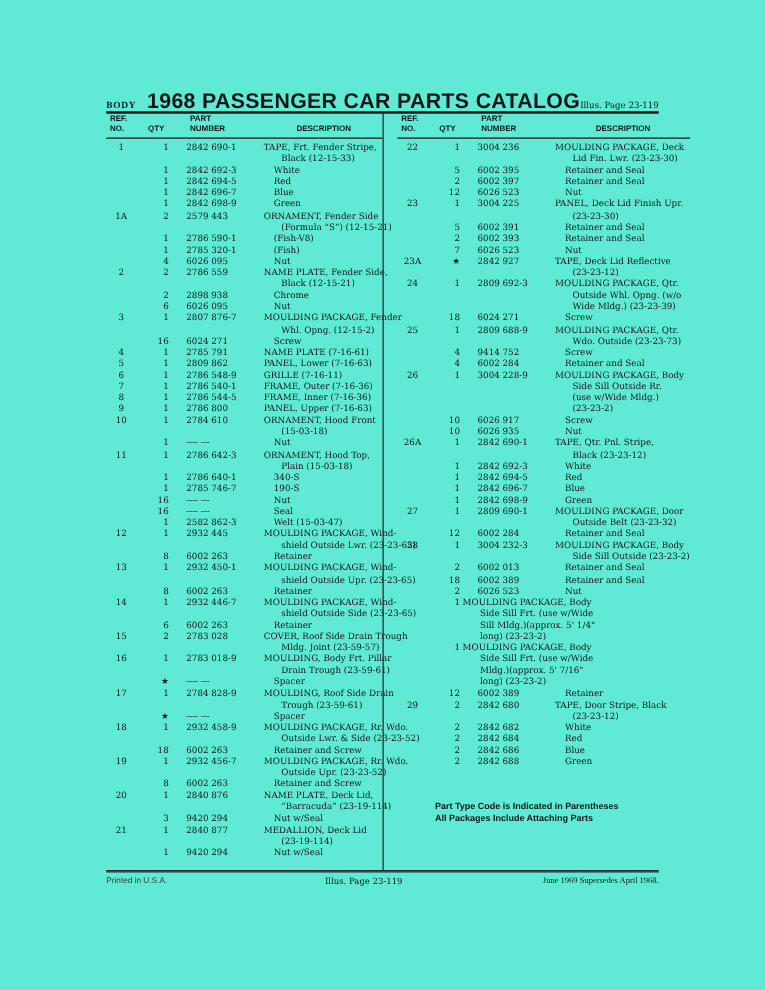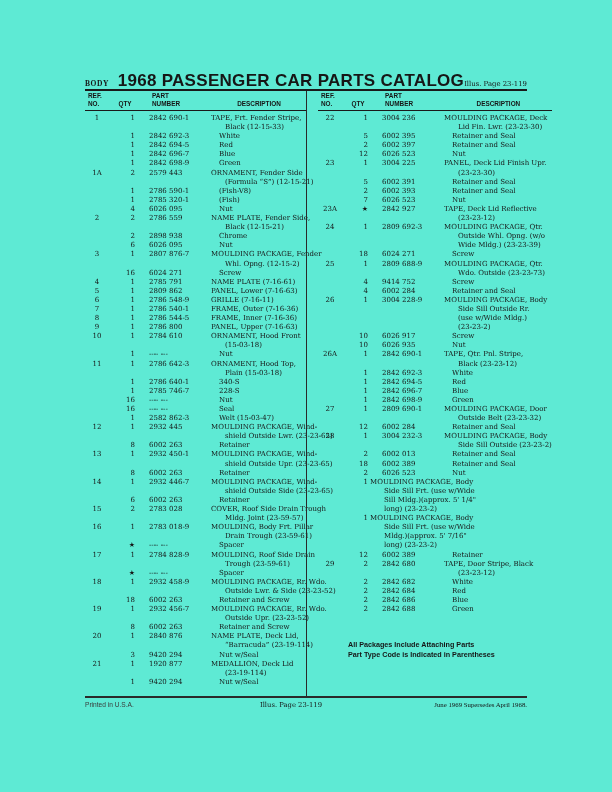--- a/index.html
+++ b/index.html
@@ -277,21 +277,21 @@
               <div class="c-part">2786 640-1</div>
               <div class="c-desc">
                 <div class="dline sub">340-S</div>
               </div>
             </div>
             <div class="row">
               <div class="c-ref"></div>
               <div class="c-qty">1</div>
               <div class="c-part">2785 746-7</div>
               <div class="c-desc">
-                <div class="dline sub">228-S</div>
+                <div class="dline sub">190-S</div>
               </div>
             </div>
             <div class="row">
               <div class="c-ref"></div>
               <div class="c-qty">16</div>
               <div class="c-part">---- ---</div>
               <div class="c-desc">
                 <div class="dline sub">Nut</div>
               </div>
             </div>
@@ -452,21 +452,21 @@
               <div class="c-ref"></div>
               <div class="c-qty">3</div>
               <div class="c-part">9420 294</div>
               <div class="c-desc">
                 <div class="dline sub">Nut w/Seal</div>
               </div>
             </div>
             <div class="row">
               <div class="c-ref">21</div>
               <div class="c-qty">1</div>
-              <div class="c-part">1920 877</div>
+              <div class="c-part">2840 877</div>
               <div class="c-desc">
                 <div class="dline">MEDALLION, Deck Lid</div>
                 <div class="dline cont">(23-19-114)</div>
               </div>
             </div>
             <div class="row">
               <div class="c-ref"></div>
               <div class="c-qty">1</div>
               <div class="c-part">9420 294</div>
               <div class="c-desc">
@@ -795,22 +795,22 @@
               <div class="c-ref"></div>
               <div class="c-qty">2</div>
               <div class="c-part">2842 688</div>
               <div class="c-desc">
                 <div class="dline sub">Green</div>
               </div>
             </div>
           </div>
 
         <div class="note">
+          <div>Part Type Code is Indicated in Parentheses</div>
           <div>All Packages Include Attaching Parts</div>
-          <div>Part Type Code is Indicated in Parentheses</div>
         </div>
       </div>
     </div>
 
     <div class="f-rule"></div>
     <div class="f-rule"></div>
     <div class="f-meta">
       <div class="f-printed">Printed in U.S.A.</div>
       <div class="f-illus">Illus. Page 23-119</div>
       <div class="f-supersede">June 1969 Supersedes April 1968.</div>

